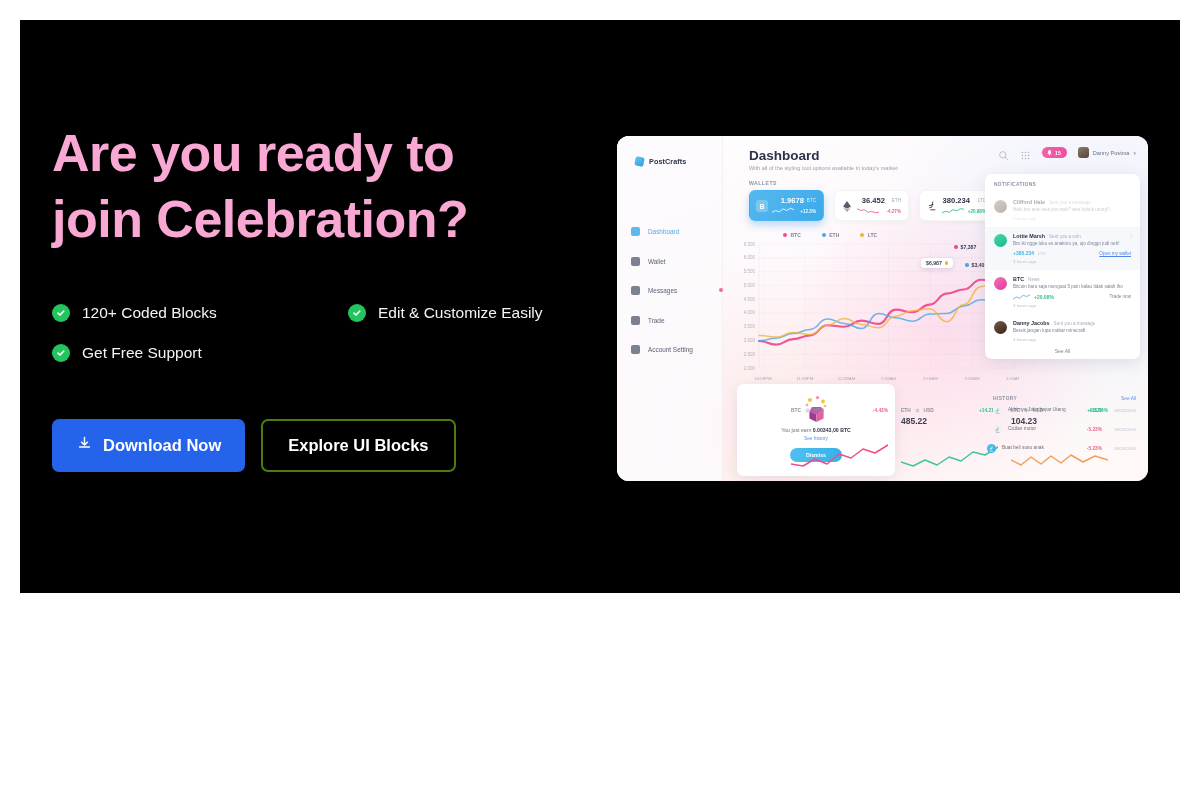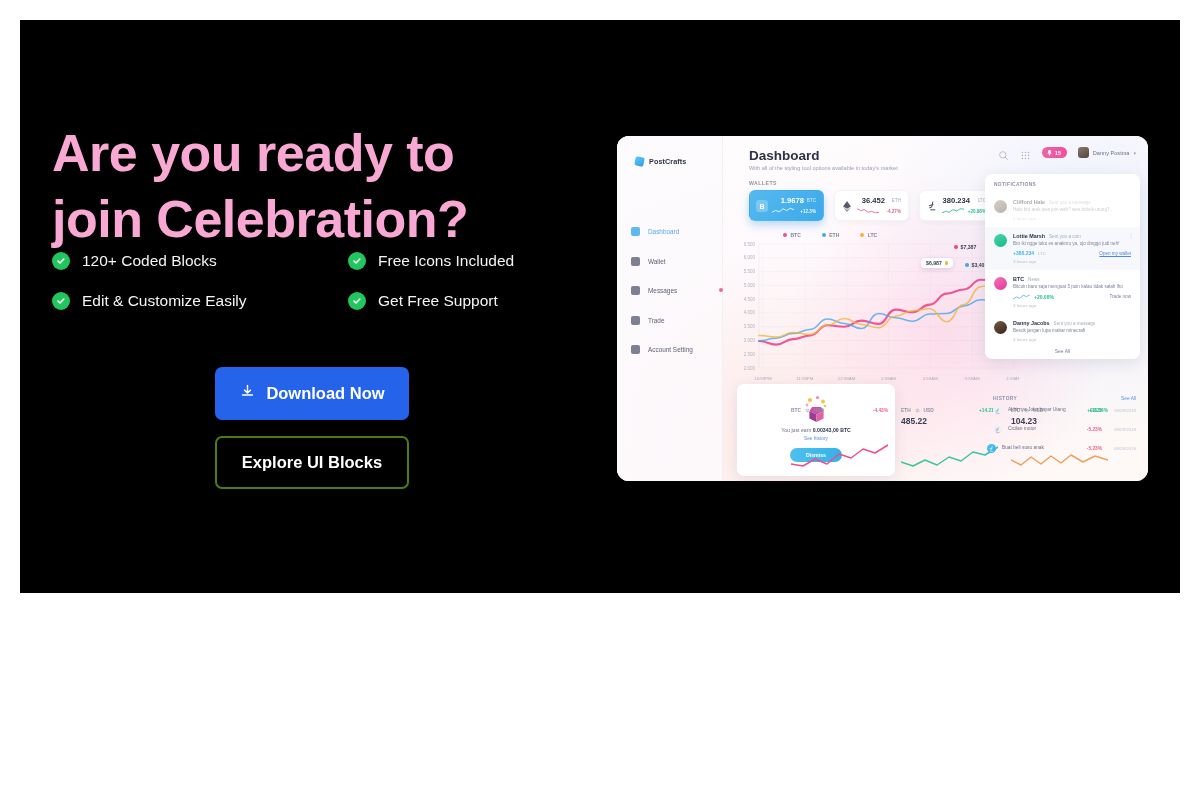--- a/index.html
+++ b/index.html
@@ -31,20 +31,21 @@
   .headline {
     color: #f9a8d4;
     font-size: 52px;
     line-height: 1.27;
     font-weight: bold;
     letter-spacing: -0.5px;
     max-width: 500px;
   }
 
   .features {
+    margin-top: 52px;
     display: grid;
     grid-template-columns: 296px 1fr;
     row-gap: 22px;
     column-gap: 0px;
   }
   .feature {
     display: flex;
     align-items: center;
     gap: 12px;
   }
@@ -60,21 +61,20 @@
     color: #f3f4f6;
     font-size: 15.5px;
     white-space: nowrap;
   }
 
   .cta-row {
     margin-top: 57px;
     display: flex;
     align-items: center;
     gap: 16px;
-    flex-direction: column;
   }
   .btn {
     display: inline-flex;
     align-items: center;
     justify-content: center;
     gap: 10px;
     font-size: 16.5px;
     font-weight: bold;
     cursor: pointer;
     border-radius: 7px;
@@ -341,28 +341,20 @@
       <h1 class="headline">Are you ready to join Celebration?</h1>
 
       <div class="features">
         <div class="feature">
           <span class="check-icon">
             <svg width="10" height="10" viewBox="0 0 12 12">
                 <path d="M2.5 6.2 L4.8 8.4 L9.4 3.6" stroke="#fff" stroke-width="1.9" fill="none" stroke-linecap="round" stroke-linejoin="round"></path>
               </svg>
           </span>
           <span class="feature-label">120+ Coded Blocks</span>
-        </div>
-        <div class="feature">
-          <span class="check-icon">
-            <svg width="10" height="10" viewBox="0 0 12 12">
-                <path d="M2.5 6.2 L4.8 8.4 L9.4 3.6" stroke="#fff" stroke-width="1.9" fill="none" stroke-linecap="round" stroke-linejoin="round"></path>
-              </svg>
-          </span>
-          <span class="feature-label">Free Icons Included</span>
         </div>
         <div class="feature">
           <span class="check-icon">
             <svg width="10" height="10" viewBox="0 0 12 12">
                 <path d="M2.5 6.2 L4.8 8.4 L9.4 3.6" stroke="#fff" stroke-width="1.9" fill="none" stroke-linecap="round" stroke-linejoin="round"></path>
               </svg>
           </span>
           <span class="feature-label">Edit &amp; Customize Easily</span>
         </div>
         <div class="feature">

